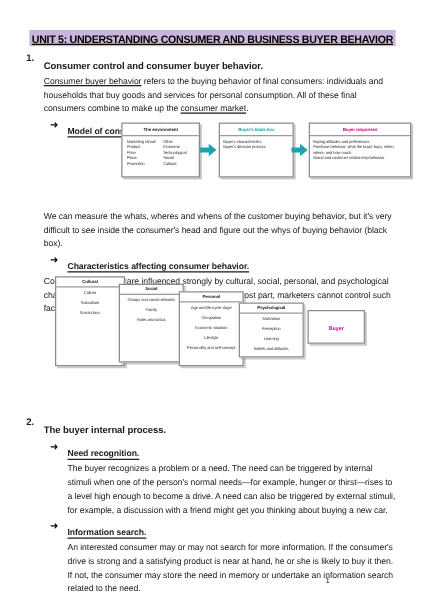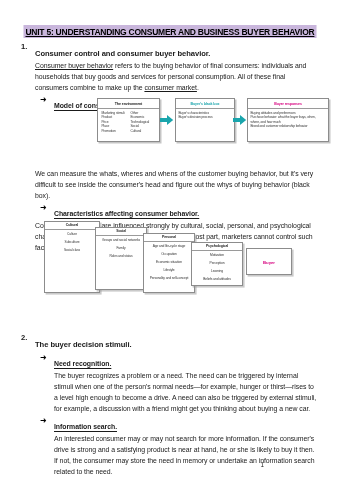--- a/index.html
+++ b/index.html
@@ -260,21 +260,21 @@
       <span class="arrow-glyph">➜</span>
       <span class="arrow-label">Characteristics affecting consumer behavior.</span>
     </div>
 
     <p class="para">Consumer purchases are influenced strongly by cultural, social, personal, and psychological characteristics, as shown in the next figure. For the most part, marketers cannot control such factors, but they must take them into account.</p>
 
     <div style="height:80px"></div>
 
     <div class="num-item">
       <span class="num-marker">2.</span>
-      <span class="num-heading">The buyer decision stimuli.</span>
+      <span class="num-heading">The buyer internal process.</span>
     </div>
 
     <div class="arrow-item">
       <span class="arrow-glyph">➜</span>
       <span class="arrow-label">Need recognition.</span>
     </div>
     <p class="sub-para">The buyer recognizes a problem or a need. The need can be triggered by internal stimuli when one of the person's normal needs—for example, hunger or thirst—rises to a level high enough to become a drive. A need can also be triggered by external stimuli, for example, a discussion with a friend might get you thinking about buying a new car.</p>
 
     <div class="arrow-item">
       <span class="arrow-glyph">➜</span>

